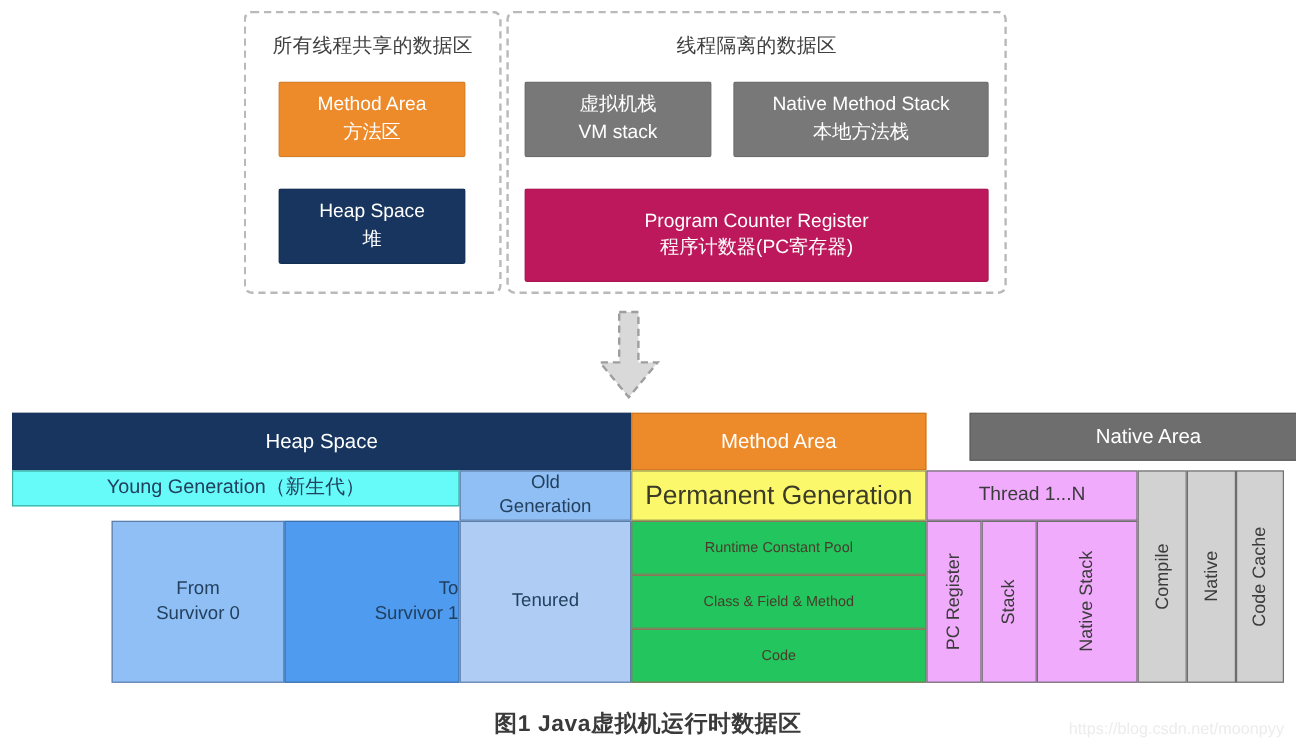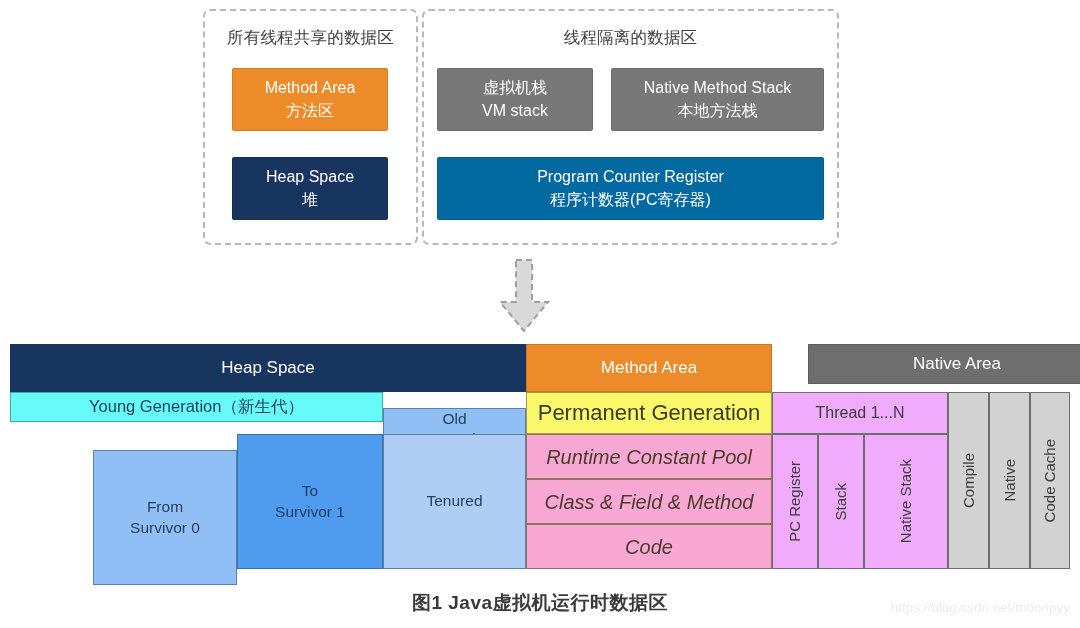--- a/index.html
+++ b/index.html
@@ -41,21 +41,21 @@
     line-height:1.38;
     text-align:center;
     border:1px solid rgba(0,0,0,.10);
   }
   .blk span{display:block;white-space:nowrap;}
 
   #blk-method{left:232px;top:68px;width:156px;height:63px;background:#ED8B2B;}
   #blk-heap{left:232px;top:157px;width:156px;height:63px;background:#17355E;}
   #blk-vmstack{left:437px;top:68px;width:156px;height:63px;background:#787878;}
   #blk-nativestack{left:611px;top:68px;width:213px;height:63px;background:#787878;}
-  #blk-pc{left:437px;top:157px;width:387px;height:63px;background:#0369a1;}
+  #blk-pc{left:437px;top:157px;width:387px;height:78px;background:#be185d;}
 
   
   #arrow-wrap{position:absolute;left:492px;top:258px;width:64px;height:76px;}
   #arrow-wrap svg{display:block;}
 
   
   #table{
     position:absolute;left:10px;top:344px;width:1060px;height:225px;
   }
   .cell{
@@ -64,25 +64,25 @@
     text-align:center;
     font-size:15.5px;
     line-height:1.3;
     white-space:nowrap;
   }
   .cell.multiline{white-space:normal;}
   .c-dark{background:#17355E;color:#fff;border:1px solid #17355E;font-size:17px;}
   .c-orange{background:#ED8B2B;color:#fff;border:1px solid #cf7620;font-size:17px;}
   .c-gray{background:#6E6E6E;color:#fff;border:1px solid #5e5e5e;font-size:17px;}
   .c-cyan{background:#66FBF9;color:#23415f;border:1px solid #3fae9f;font-size:16.5px;}
-  .c-blue-mid{background:#90BFF5;color:#23415f;border:1px solid #5e7fa8;margin-top:16px;}
+  .c-blue-mid{background:#90BFF5;color:#23415f;border:1px solid #5e7fa8;}
   .c-blue-light{background:#AFCDF4;color:#23415f;border:1px solid #5e7fa8;}
-  .c-blue-deep{background:#4E9BEF;color:#21405f;border:1px solid #3f6fa8;}
+  .c-blue-deep{background:#4E9BEF;color:#21405f;border:1px solid #3f6fa8;align-items:flex-end;}
   .c-yellow{background:#FBF96B;color:#3b3b28;border:1px solid #9a9a50;font-size:22px;}
-  .c-peach{background:#f9a8d4;color:#4a3b2b;border:1px solid #8c7558;font-size:20px;font-style:italic;}
+  .c-peach{background:#22c55e;color:#4a3b2b;border:1px solid #8c7558;font-size:12px;}
   .c-white{background:#f0abfc;color:#3b3b3b;border:1px solid #6e6e6e;font-size:16px;}
   .c-lgray{background:#D2D2D2;color:#3b3b3b;border:1px solid #6e6e6e;}
 
   .vert{
     writing-mode:vertical-rl;
     transform:rotate(180deg);
     font-size:15px;
   }
 
   

